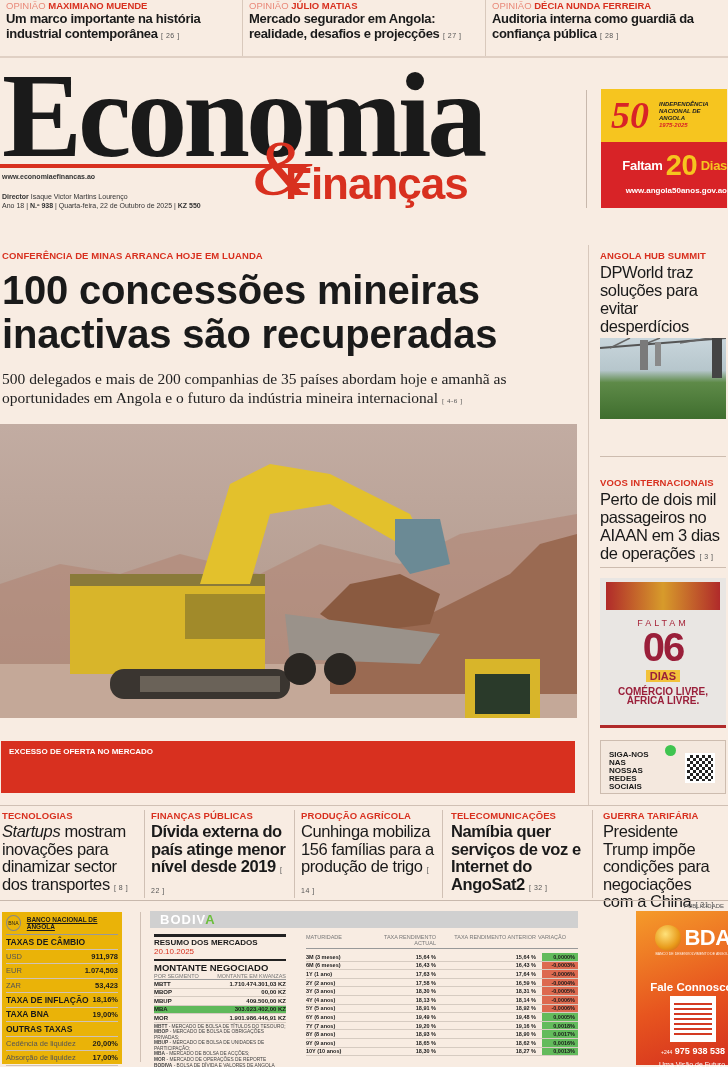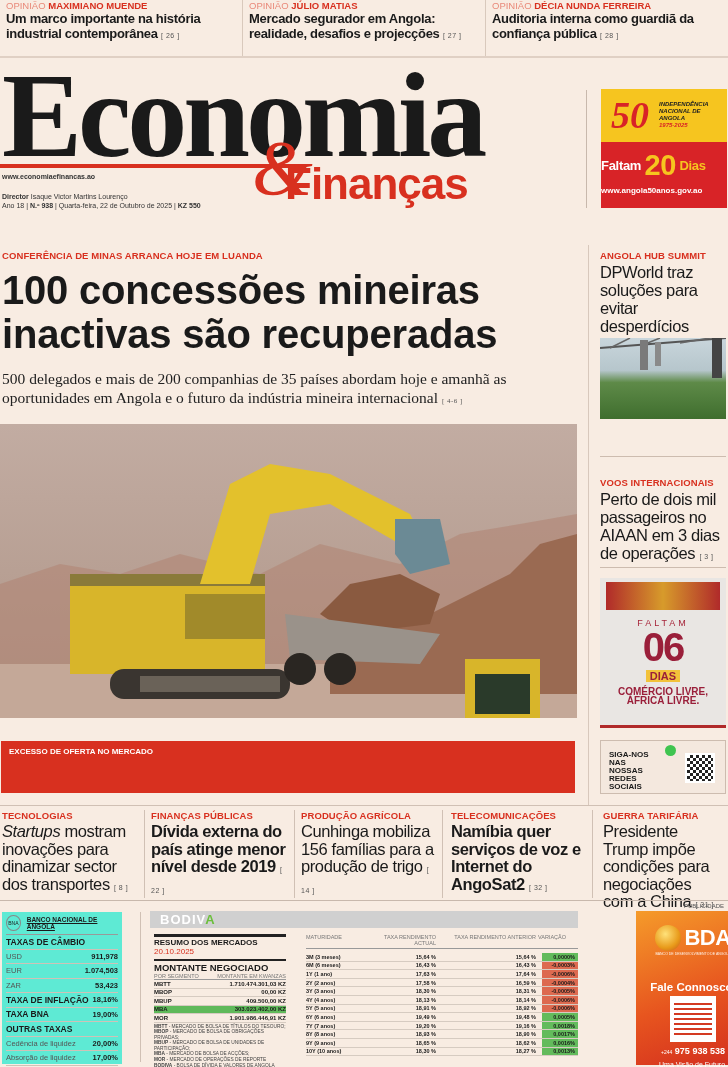--- a/index.html
+++ b/index.html
@@ -21,21 +21,21 @@
 .logo-line{left:0;top:164px;width:300px;height:4px;background:#d8301f}
 .logo-fin{left:285px;top:160px;font-family:"Liberation Sans",sans-serif;font-weight:700;font-size:44px;line-height:48px;color:#d8301f;letter-spacing:-1px}
 .logo-amp{left:252px;top:128px;font-family:"Liberation Serif",serif;font-style:italic;font-size:78px;line-height:80px;color:#d8301f;font-weight:400}
 .site{left:2px;top:173px;font-size:7px;font-weight:700;color:#333}
 .director{left:2px;top:192px;font-size:7px;color:#333;line-height:9px}
 .director b{font-weight:700}
 .vsep{left:586px;top:90px;width:1px;height:118px;background:#c8b8ac}
 
 .ad50{left:601px;top:89px;width:126px;height:84px}
 .ad50 .yel{height:53px;background:#f6c51f;position:relative}
-.ad50 .rd{height:66px;background:#d82327;position:relative;text-align:left}
+.ad50 .rd{height:66px;background:#d82327;position:relative;text-align:right}
 .ad50 .fifty{position:absolute;left:10px;top:4px;font-size:38px;font-weight:700;color:#d82327;font-family:"Liberation Serif",serif;font-style:italic}
 .ad50 .indep{position:absolute;left:58px;top:12px;font-size:6px;font-weight:700;font-style:italic;color:#222;line-height:7px}
 .ad50 .indep span{color:#d82327}
 .ad50 .faltam{padding-top:7px;color:#fff;font-weight:700;font-size:13px;letter-spacing:-.3px}
 .ad50 .faltam .num{color:#f6c51f;font-size:29px;vertical-align:-5px}
 .ad50 .faltam .dias{color:#f6c51f}
 .ad50 .url{color:#fff;font-size:8px;font-weight:700;margin-top:4px}
 
 .mainkick{left:2px;top:250px}
 .mainhead{left:2px;top:268px;font-size:40px;font-weight:700;line-height:44px;letter-spacing:-.2px;width:585px}
@@ -51,21 +51,21 @@
 .rcol{left:600px;width:126px}
 .rcol .hd{font-size:16.5px;line-height:18px;letter-spacing:-.4px;margin-top:2px}
 .rule{height:1px;background:#cdbcaf}
 
 .brow{left:0;top:810px;width:728px;height:88px;display:flex}
 .bcol{padding:0 6px 0 2px;border-right:1px solid #d0c0b4}
 .bcol:last-child{border-right:none}
 .bcol .hd{font-size:16.5px;line-height:17.5px;letter-spacing:-.4px;margin-top:2px}
 .bcol .hd.b{font-weight:700}
 
-.bna{left:2px;top:912px;width:120px;height:152px;background:#5eead4;font-size:7.5px;padding:3px 4px}
+.bna{left:2px;top:912px;width:120px;height:152px;background:#eab308;font-size:7.5px;padding:3px 4px}
 .bna .row{display:flex;justify-content:space-between;border-bottom:1px solid #cfc2b7;height:14.5px;align-items:center}
 .bna .row .v{font-weight:700}
 .bna .row .l{color:#555}
 .bna .row.big .l{color:#1a1a1a;font-weight:700;font-size:8.5px}
 
 .bodiva{left:150px;top:911px;width:428px;height:156px}
 .bodiva .bar{height:17px;background:#d0d0d0;padding:1px 10px;font-weight:700;font-size:13px;color:#fff;letter-spacing:1px}
 .bodiva .bar span{color:#6bbf3b}
 .res{position:absolute;left:4px;top:23px;width:132px}
 .res .t{border-top:3px solid #222;padding-top:1px;font-weight:700;font-size:8px}

